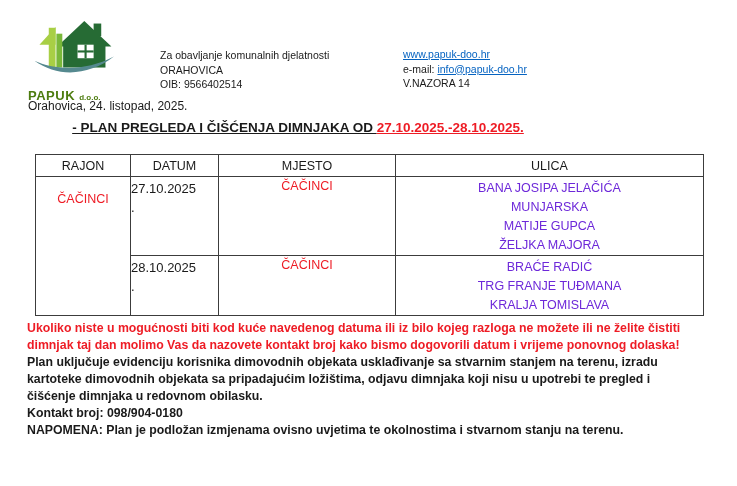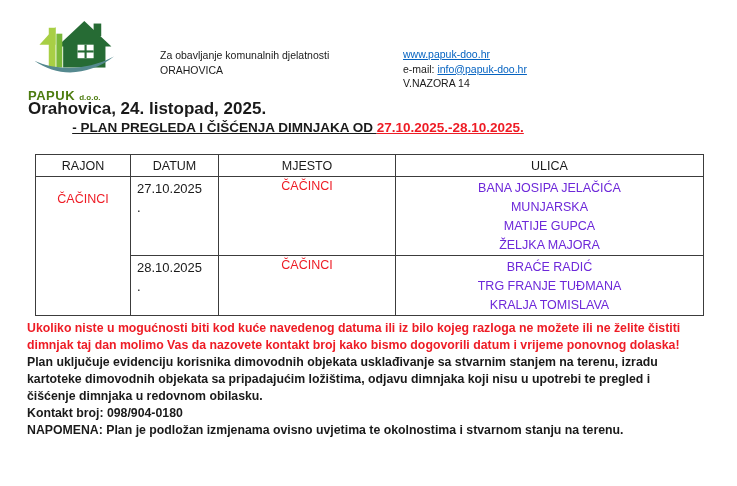--- a/index.html
+++ b/index.html
@@ -12,38 +12,38 @@
   
   .logo{position:absolute;left:28px;top:10px;width:104px;}
   .logo svg{display:block;width:94px;height:66px;}
   .logo-text{margin-top:12px;font-weight:bold;color:#4d7c0f;font-size:13px;letter-spacing:.5px;}
   .logo-text .doo{font-size:8px;font-weight:600;letter-spacing:0;}
 
   .hdr-left{position:absolute;left:160px;top:48px;font-size:10.5px;line-height:14.5px;}
   .hdr-right{position:absolute;left:403px;top:47px;font-size:10.5px;line-height:14.5px;}
   a.link{color:#0563c1;text-decoration:underline;cursor:pointer;}
 
-  .date-line{position:absolute;left:28px;top:99px;font-size:17px;font-weight:bold;}
+  .date-line{position:absolute;left:28px;top:99px;font-size:12px;font-weight:normal;}
 
   
   .title{position:absolute;left:0;top:120px;width:596px;text-align:center;
          font-size:13.5px;font-weight:bold;white-space:nowrap;}
   .title span{text-decoration:underline;}
   .t-red{color:#ee1c25;}
 
   
   .plan-table{position:absolute;left:35px;top:154px;border-collapse:collapse;table-layout:fixed;}
   .plan-table td{border:1px solid #3c3c3c;padding:0;vertical-align:top;
                  font-size:12.5px;text-align:center;}
   tr.thead{height:22px;}
   tr.thead td{vertical-align:middle;}
   tr.r1{height:73px;}
   tr.r2{height:57px;}
   td.rajon{color:#ee1c25;padding-top:15px;}
-  td.datum{text-align:left;padding:2px 0 0 6px;line-height:19px;font-size:13px;}
+  td.datum{text-align:left;padding:2px 0 0 0;line-height:19px;font-size:13px;}
   td.mjesto{color:#ee1c25;padding-top:2px;}
   td.ulica{color:#6d28d9;line-height:19px;padding-top:2px;}
 
   
   .notes{position:absolute;left:27px;top:320px;font-size:12.3px;font-weight:bold;
          line-height:17px;white-space:nowrap;}
   .notes .red{color:#ee1c25;}
 </style>
 </head>
 <body>
@@ -67,20 +67,21 @@
     </svg>
     <div class="logo-text">
       <span>PAPUK</span>
       <span class="doo">d.o.o.</span>
     </div>
   </div>
 
   <div class="hdr-left">
     <div>Za obavljanje komunalnih djelatnosti</div>
     <div>ORAHOVICA</div>
+    <div>OIB: 9566402514</div>
   </div>
 
   <div class="hdr-right">
     <div>
       <a class="link">www.papuk-doo.hr</a>
     </div>
     <div>
       <span>e-mail: </span><a class="link">info@papuk-doo.hr</a>
     </div>
     <div>V.NAZORA 14</div>

